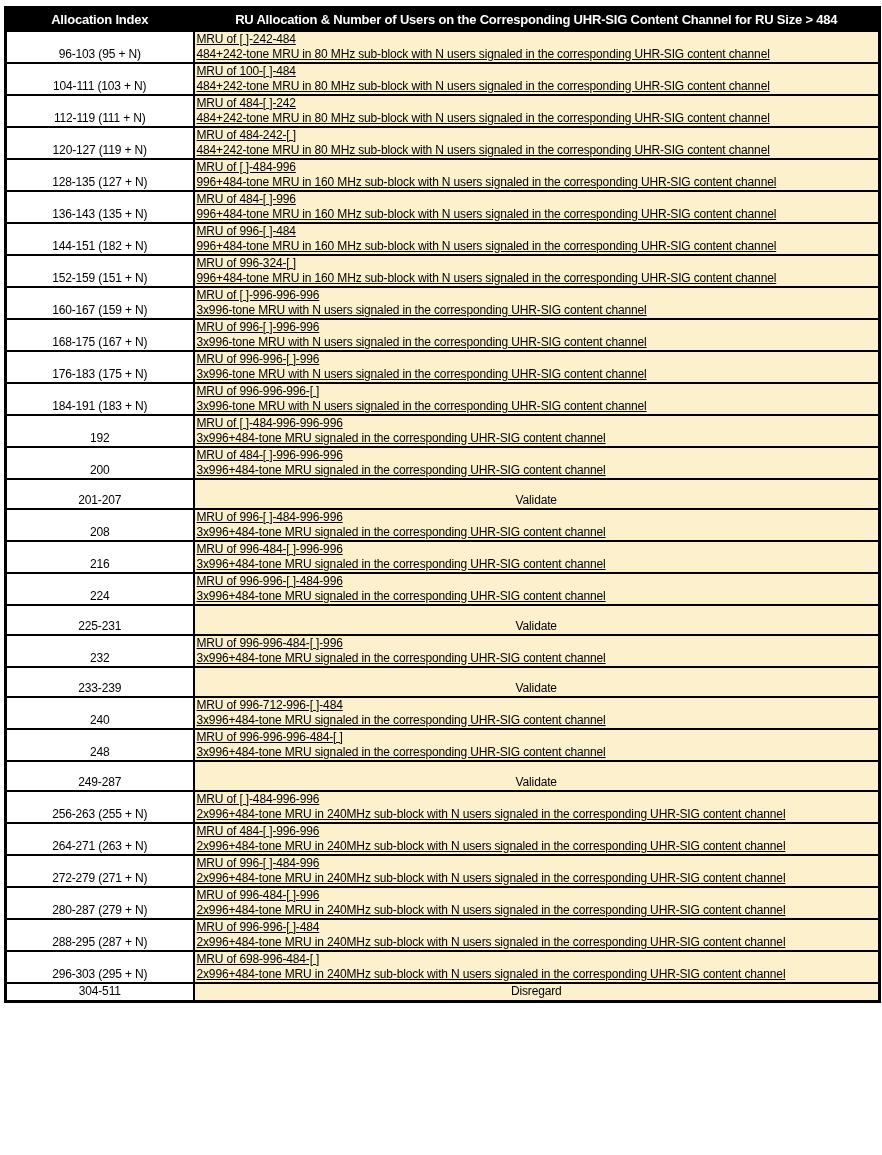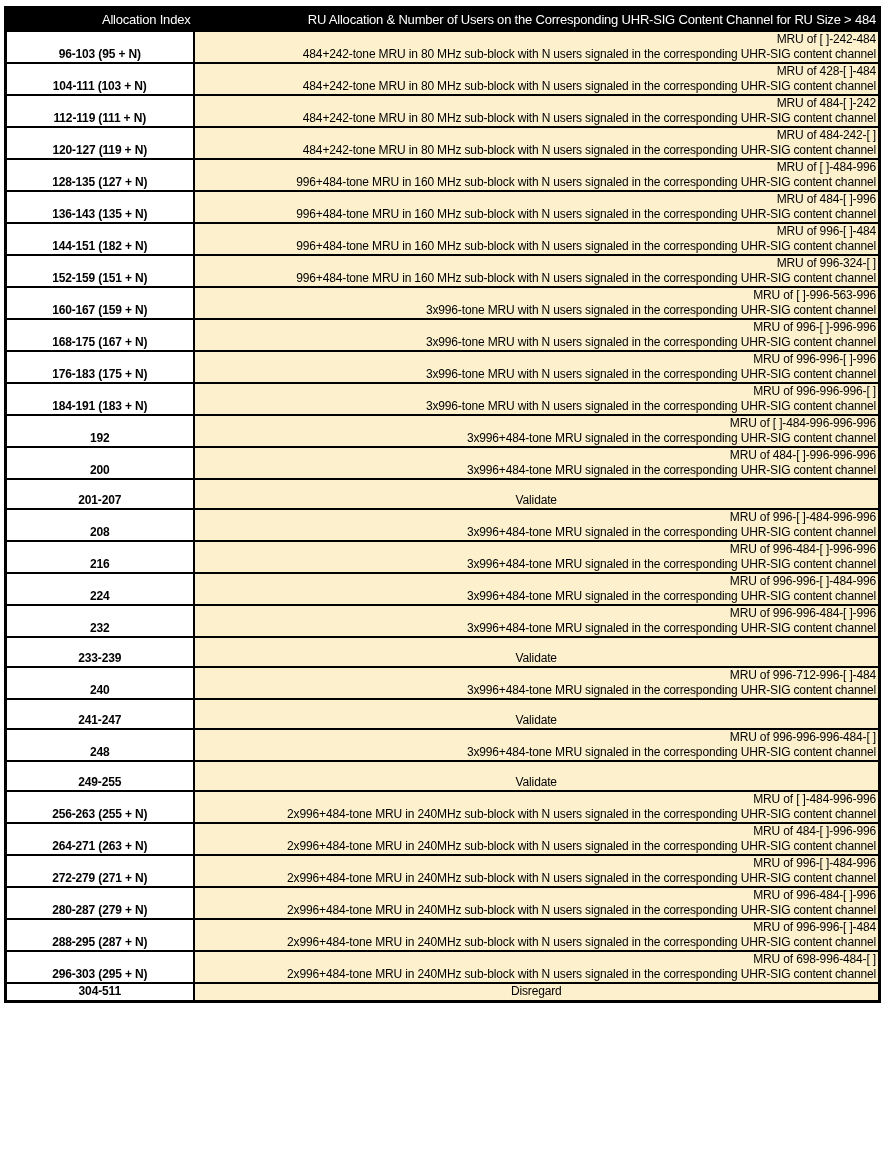--- a/index.html
+++ b/index.html
@@ -24,49 +24,48 @@
   }
   table.ru-table, table.ru-table td, table.ru-table th {
     border: 2px solid #000000;
   }
   table.ru-table { border-width: 3px; }
   col.c-idx  { width: 188px; }
   col.c-desc { width: 686px; }
   thead th {
     background: #000000;
     color: #FFFFFF;
-    font-weight: normal;
+    font-weight: bold;
     font-size: 13px;
     height: 19px;
     padding: 1px 2px;
-    text-align: right;
+    text-align: center;
     vertical-align: middle;
     letter-spacing: -0.2px;
   }
   td {
     font-size: 12px;
     line-height: 14.5px;
     padding: 0 2px 1px 2px;
     text-align: center;
     letter-spacing: -0.15px;
     overflow: hidden;
     white-space: nowrap;
   }
   tr.mru, tr.validate { height: 30px; }
   tr.single { height: 14px; margin-top: 16px; }
   td.idx {
     background: #FFFFFF;
     vertical-align: bottom;
-    font-weight: bold;
   }
   td.desc {
     background: #FCF0CD;
     vertical-align: bottom;
   }
-  td.desc .l1, td.desc .l2 { text-align: right; }
+  td.desc .l1, td.desc .l2 { text-align: left; text-decoration: underline; }
 </style>
 </head>
 <body>
 
 <div class="page">
   <table class="ru-table">
     <colgroup>
       <col class="c-idx">
       <col class="c-desc">
     </colgroup>
@@ -80,21 +79,21 @@
         <tr class="mru">
           <td class="idx">96-103 (95 + N)</td>
           <td class="desc">
             <div class="l1">MRU of [ ]-242-484</div>
             <div class="l2">484+242-tone MRU in 80 MHz sub-block with N users signaled in the corresponding UHR-SIG content channel</div>
           </td>
         </tr>
         <tr class="mru">
           <td class="idx">104-111 (103 + N)</td>
           <td class="desc">
-            <div class="l1">MRU of 428-[ ]-484</div>
+            <div class="l1">MRU of 100-[ ]-484</div>
             <div class="l2">484+242-tone MRU in 80 MHz sub-block with N users signaled in the corresponding UHR-SIG content channel</div>
           </td>
         </tr>
         <tr class="mru">
           <td class="idx">112-119 (111 + N)</td>
           <td class="desc">
             <div class="l1">MRU of 484-[ ]-242</div>
             <div class="l2">484+242-tone MRU in 80 MHz sub-block with N users signaled in the corresponding UHR-SIG content channel</div>
           </td>
         </tr>
@@ -129,21 +128,21 @@
         <tr class="mru">
           <td class="idx">152-159 (151 + N)</td>
           <td class="desc">
             <div class="l1">MRU of 996-324-[ ]</div>
             <div class="l2">996+484-tone MRU in 160 MHz sub-block with N users signaled in the corresponding UHR-SIG content channel</div>
           </td>
         </tr>
         <tr class="mru">
           <td class="idx">160-167 (159 + N)</td>
           <td class="desc">
-            <div class="l1">MRU of [ ]-996-563-996</div>
+            <div class="l1">MRU of [ ]-996-996-996</div>
             <div class="l2">3x996-tone MRU with N users signaled in the corresponding UHR-SIG content channel</div>
           </td>
         </tr>
         <tr class="mru">
           <td class="idx">168-175 (167 + N)</td>
           <td class="desc">
             <div class="l1">MRU of 996-[ ]-996-996</div>
             <div class="l2">3x996-tone MRU with N users signaled in the corresponding UHR-SIG content channel</div>
           </td>
         </tr>
@@ -193,51 +192,51 @@
             <div class="l2">3x996+484-tone MRU signaled in the corresponding UHR-SIG content channel</div>
           </td>
         </tr>
         <tr class="mru">
           <td class="idx">224</td>
           <td class="desc">
             <div class="l1">MRU of 996-996-[ ]-484-996</div>
             <div class="l2">3x996+484-tone MRU signaled in the corresponding UHR-SIG content channel</div>
           </td>
         </tr>
+        <tr class="validate">
+          <td class="idx">225-231</td>
+          <td class="desc">Validate</td>
+        </tr>
         <tr class="mru">
           <td class="idx">232</td>
           <td class="desc">
             <div class="l1">MRU of 996-996-484-[ ]-996</div>
             <div class="l2">3x996+484-tone MRU signaled in the corresponding UHR-SIG content channel</div>
           </td>
         </tr>
         <tr class="validate">
           <td class="idx">233-239</td>
           <td class="desc">Validate</td>
         </tr>
         <tr class="mru">
           <td class="idx">240</td>
           <td class="desc">
             <div class="l1">MRU of 996-712-996-[ ]-484</div>
             <div class="l2">3x996+484-tone MRU signaled in the corresponding UHR-SIG content channel</div>
           </td>
         </tr>
-        <tr class="validate">
-          <td class="idx">241-247</td>
-          <td class="desc">Validate</td>
-        </tr>
         <tr class="mru">
           <td class="idx">248</td>
           <td class="desc">
             <div class="l1">MRU of 996-996-996-484-[ ]</div>
             <div class="l2">3x996+484-tone MRU signaled in the corresponding UHR-SIG content channel</div>
           </td>
         </tr>
         <tr class="validate">
-          <td class="idx">249-255</td>
+          <td class="idx">249-287</td>
           <td class="desc">Validate</td>
         </tr>
         <tr class="mru">
           <td class="idx">256-263 (255 + N)</td>
           <td class="desc">
             <div class="l1">MRU of [ ]-484-996-996</div>
             <div class="l2">2x996+484-tone MRU in 240MHz sub-block with N users signaled in the corresponding UHR-SIG content channel</div>
           </td>
         </tr>
         <tr class="mru">

